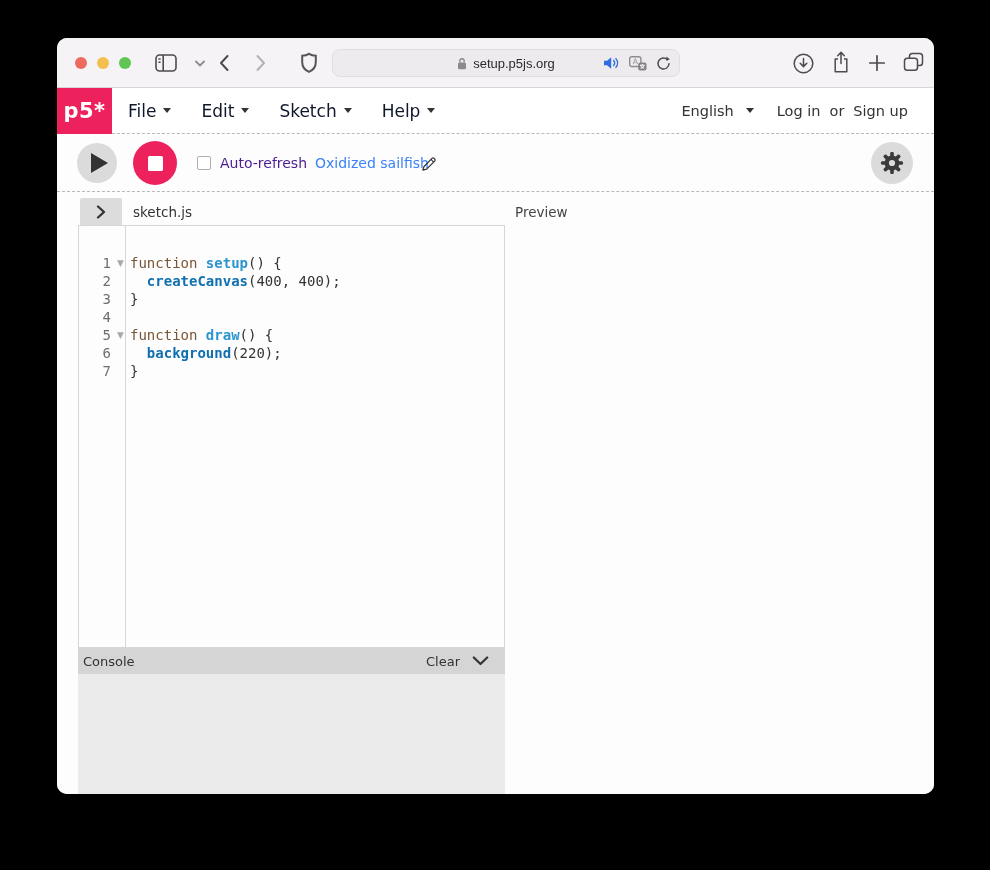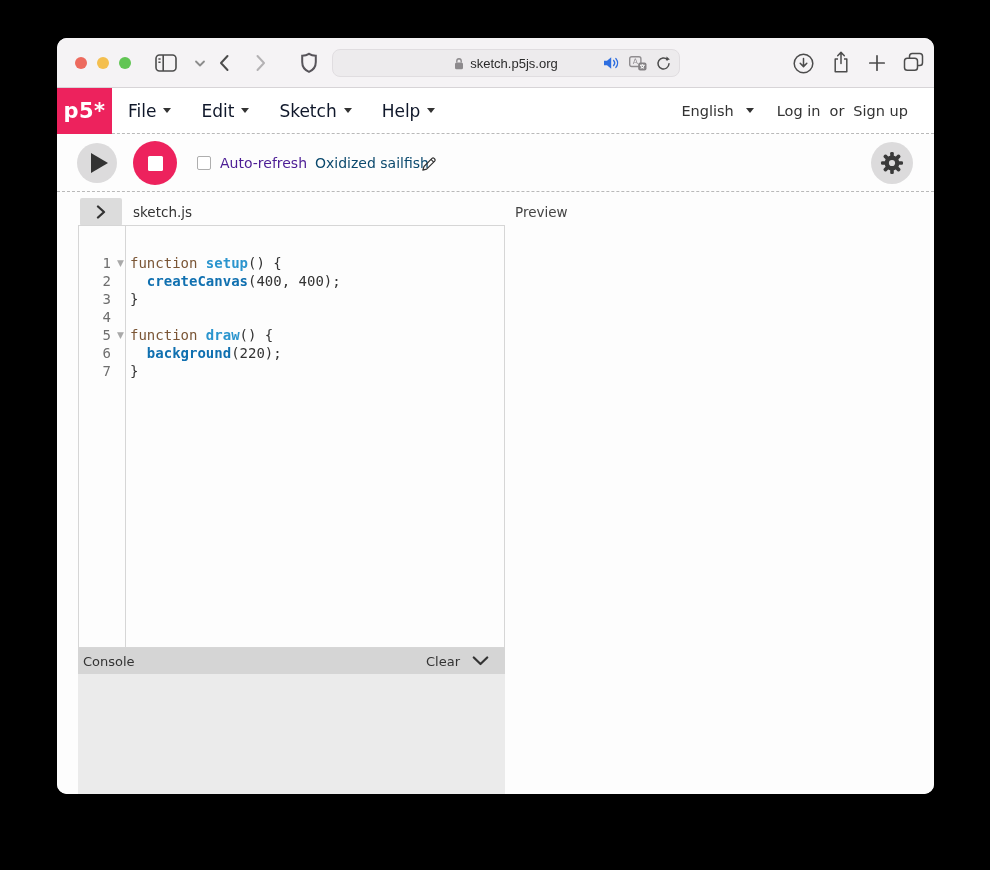--- a/index.html
+++ b/index.html
@@ -48,21 +48,21 @@
                 align-items:center; justify-content:center; }
   .play { left:20px; top:9px; width:40px; height:40px; background:#dcdbdc; }
   .play-tri { width:0; height:0; border-top:10px solid transparent;
               border-bottom:10px solid transparent; border-left:17px solid #333;
               margin-left:5px; }
   .stop { left:76px; top:7px; width:44px; height:44px; background:#ed225d; }
   .stop-sq { width:15px; height:15px; background:#fff; border-radius:1.5px; }
   .checkbox { position:absolute; left:140px; top:22px; width:14px; height:14px;
               background:#fff; border:1px solid #aeaeae; border-radius:2px; }
   .autorefresh { position:absolute; left:163px; top:21px; font-size:14px; color:#4c1d95; }
-  .sketch-name { position:absolute; left:258px; top:21px; font-size:14px; color:#0c4a6e; }
+  .sketch-name { position:absolute; left:258px; top:21px; font-size:14px; color:#3b82f6; }
   .pencil { position:absolute; left:364px; top:22px; }
   .gear-btn { right:21px; top:8px; width:42px; height:42px; background:#dcdbdc; }
 
   
   .content { position:absolute; top:154px; left:0; right:0; bottom:0; background:#fdfdfd; }
   .collapse-btn { position:absolute; left:23px; top:6px; width:42px; height:28px;
                   background:#dcdcdc; border-radius:2px; display:flex;
                   align-items:center; justify-content:center; }
   .tab-label { position:absolute; left:76px; top:12px; font-size:13.5px; color:#333; }
   .preview-label { position:absolute; left:458px; top:12px; font-size:13.5px; color:#444; }
@@ -130,21 +130,21 @@
     </div>
 
     <div class="urlbar">
       <div class="url-center">
         <span style="display:flex;">
           <svg width="10" height="13" viewBox="0 0 10 13">
               <rect x="1" y="5.6" width="8" height="6.6" rx="1.5" fill="#8d8a8d"></rect>
               <path d="M2.8 5.6 V3.9 a2.2 2.2 0 0 1 4.4 0 V5.6" fill="none" stroke="#8d8a8d" stroke-width="1.4"></path>
             </svg>
         </span>
-        <span class="url-text">sketch.p5js.org</span>
+        <span class="url-text">setup.p5js.org</span>
       </div>
       <div class="urlbar-right">
         <span style="display:flex;">
           <svg width="17" height="14" viewBox="0 0 17 14">
               <path d="M1 4.8 H4 L8.2 1.2 V12.8 L4 9.2 H1 Z" fill="#2e6ee0"></path>
               <path d="M10.6 4.4 a4 4 0 0 1 0 5.2" stroke="#2e6ee0" stroke-width="1.4" fill="none" stroke-linecap="round"></path>
               <path d="M12.9 2.6 a6.8 6.8 0 0 1 0 8.8" stroke="#2e6ee0" stroke-width="1.4" fill="none" stroke-linecap="round"></path>
             </svg>
         </span>
         <span style="display:flex;">

